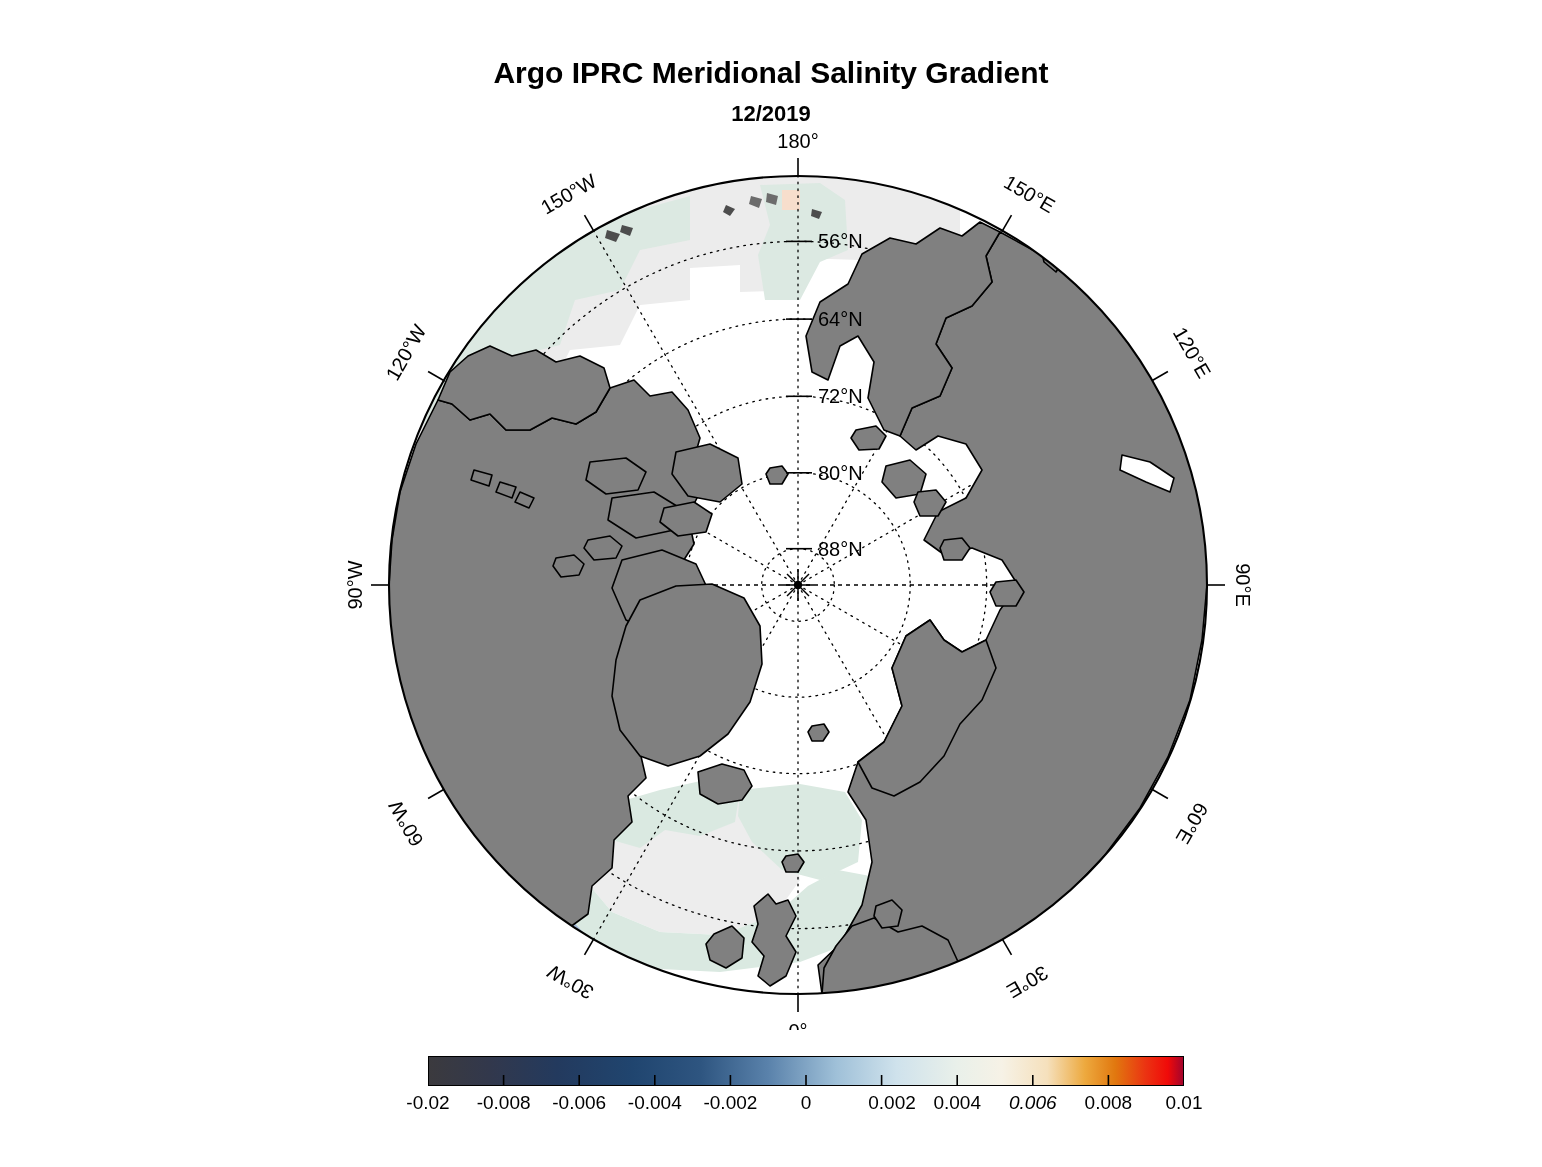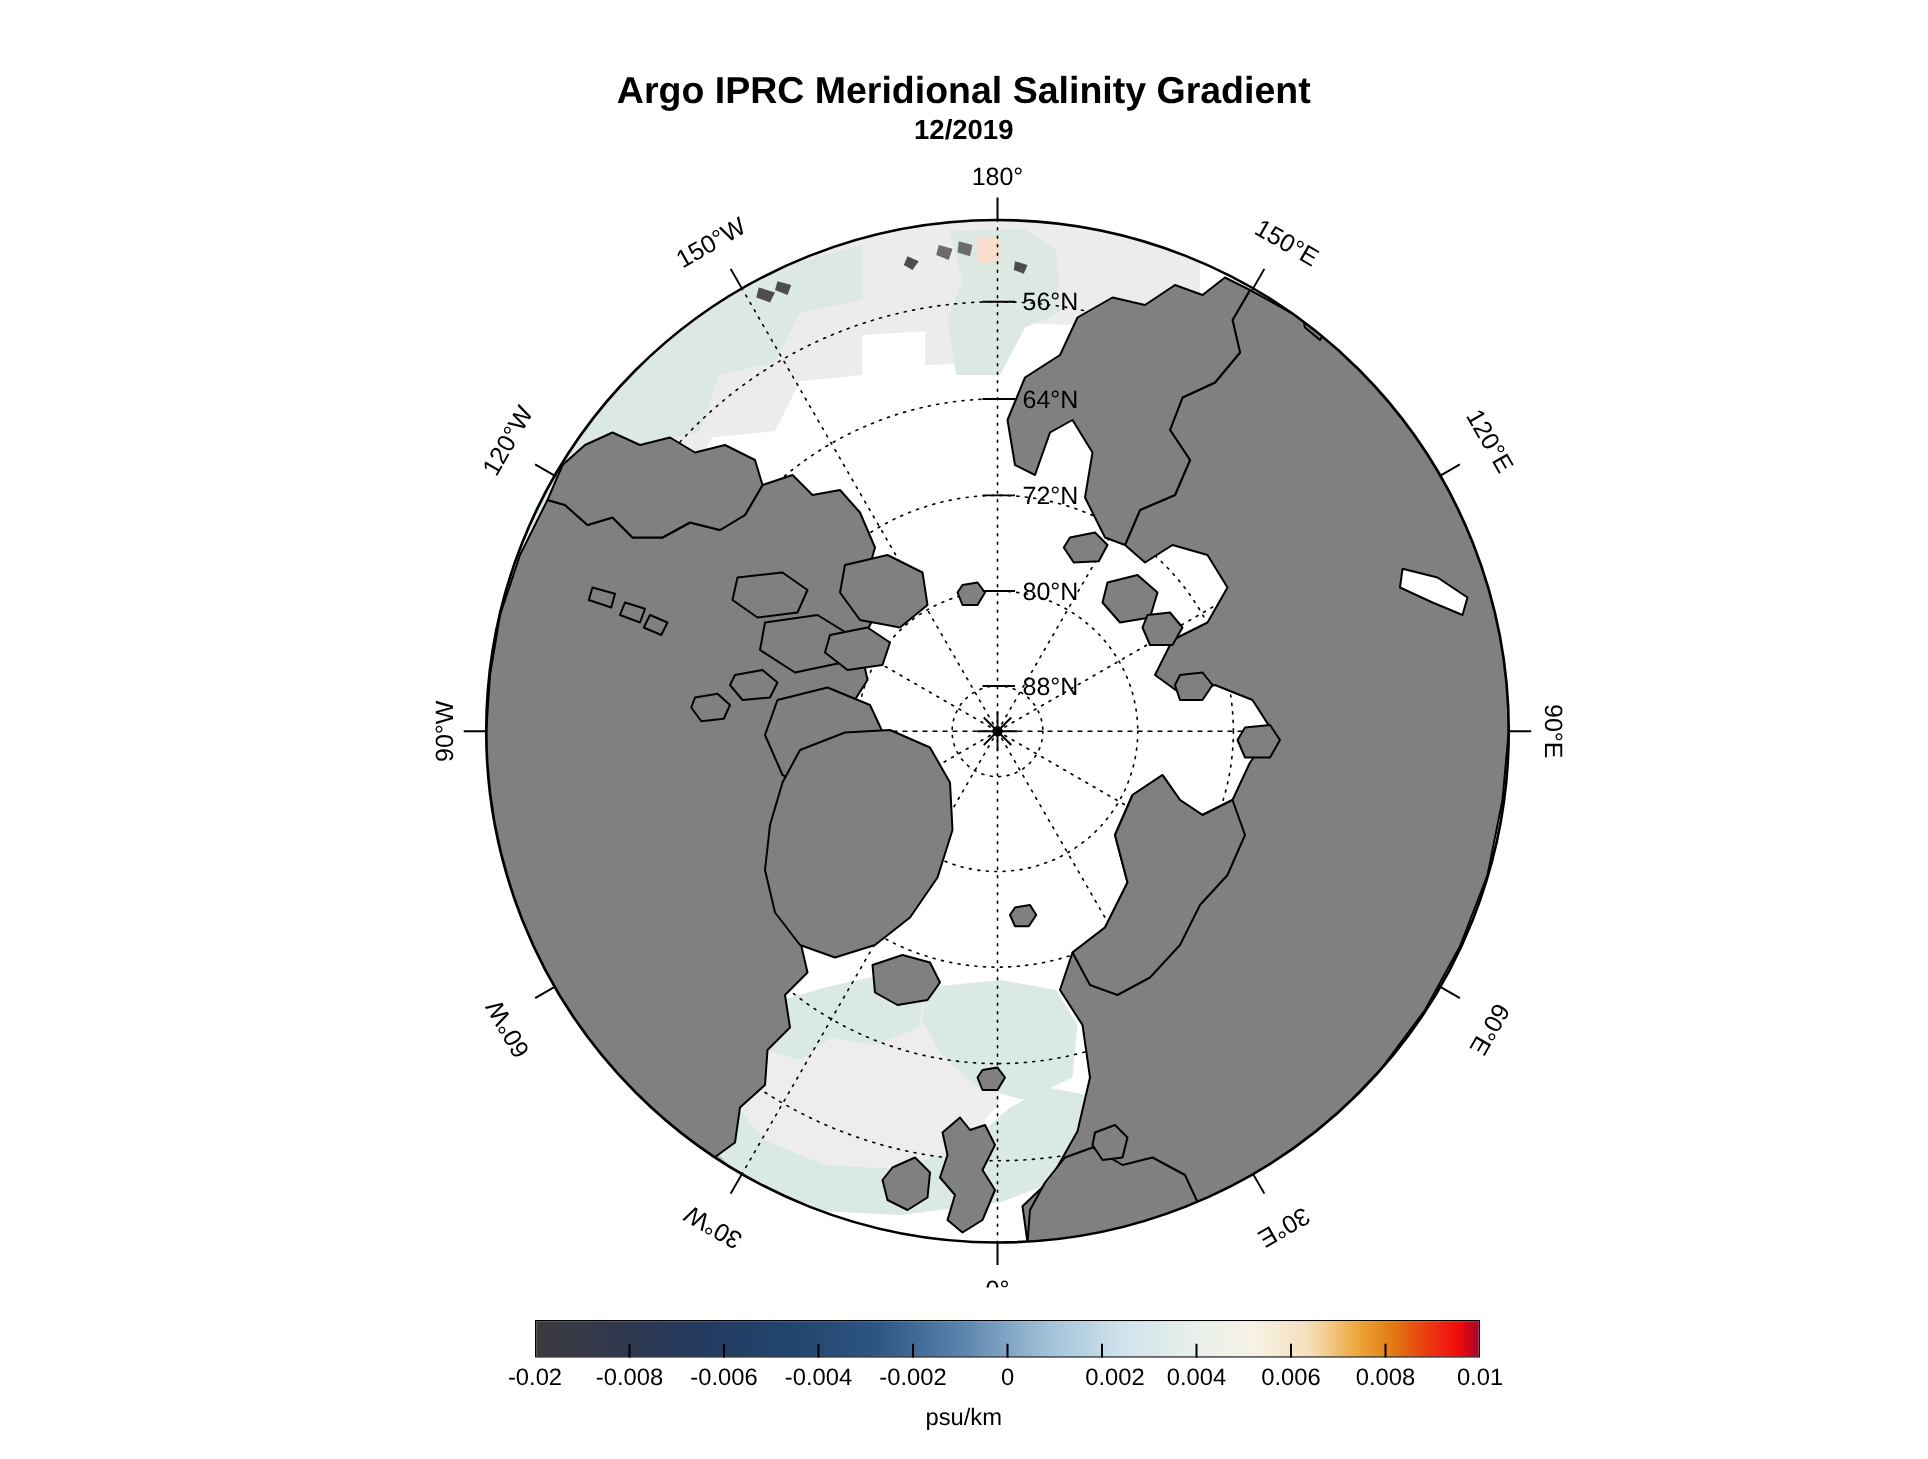--- a/index.html
+++ b/index.html
@@ -31,20 +31,21 @@
     font-size: 30px;
     font-weight: bold;
     color: #000000;
     letter-spacing: 0px;
     line-height: 36px;
   }
   .fig-subtitle {
     font-size: 22px;
     font-weight: bold;
     color: #000000;
+    margin-top: 10px;
     line-height: 26px;
   }
   #map-wrap {
     position: absolute;
     left: 0px;
     top: 0px;
     width: 1542px;
     height: 1030px;
   }
   #cbar-wrap {
@@ -335,20 +336,19 @@
     </svg>
     <div class="cbar-ticklabels" id="cbar-ticklabels">
         <div class="cbar-ticklabel" style="left: 0px;">-0.02</div>
         <div class="cbar-ticklabel" style="left: 75.6px;">-0.008</div>
         <div class="cbar-ticklabel" style="left: 151.2px;">-0.006</div>
         <div class="cbar-ticklabel" style="left: 226.8px;">-0.004</div>
         <div class="cbar-ticklabel" style="left: 302.4px;">-0.002</div>
         <div class="cbar-ticklabel" style="left: 378px;">0</div>
         <div class="cbar-ticklabel" style="left: 464px;">0.002</div>
         <div class="cbar-ticklabel" style="left: 529.2px;">0.004</div>
-        <div class="cbar-ticklabel" style="left: 604.8px;">0.006</div>
+        <div class="cbar-ticklabel" style="left: 604.8px; font-style: italic;">0.006</div>
         <div class="cbar-ticklabel" style="left: 680.4px;">0.008</div>
         <div class="cbar-ticklabel" style="left: 756px;">0.01</div>
       </div>
-    <div class="cbar-unit">psu/km</div>
   </div>
 
 </div>
 
 </body></html>

